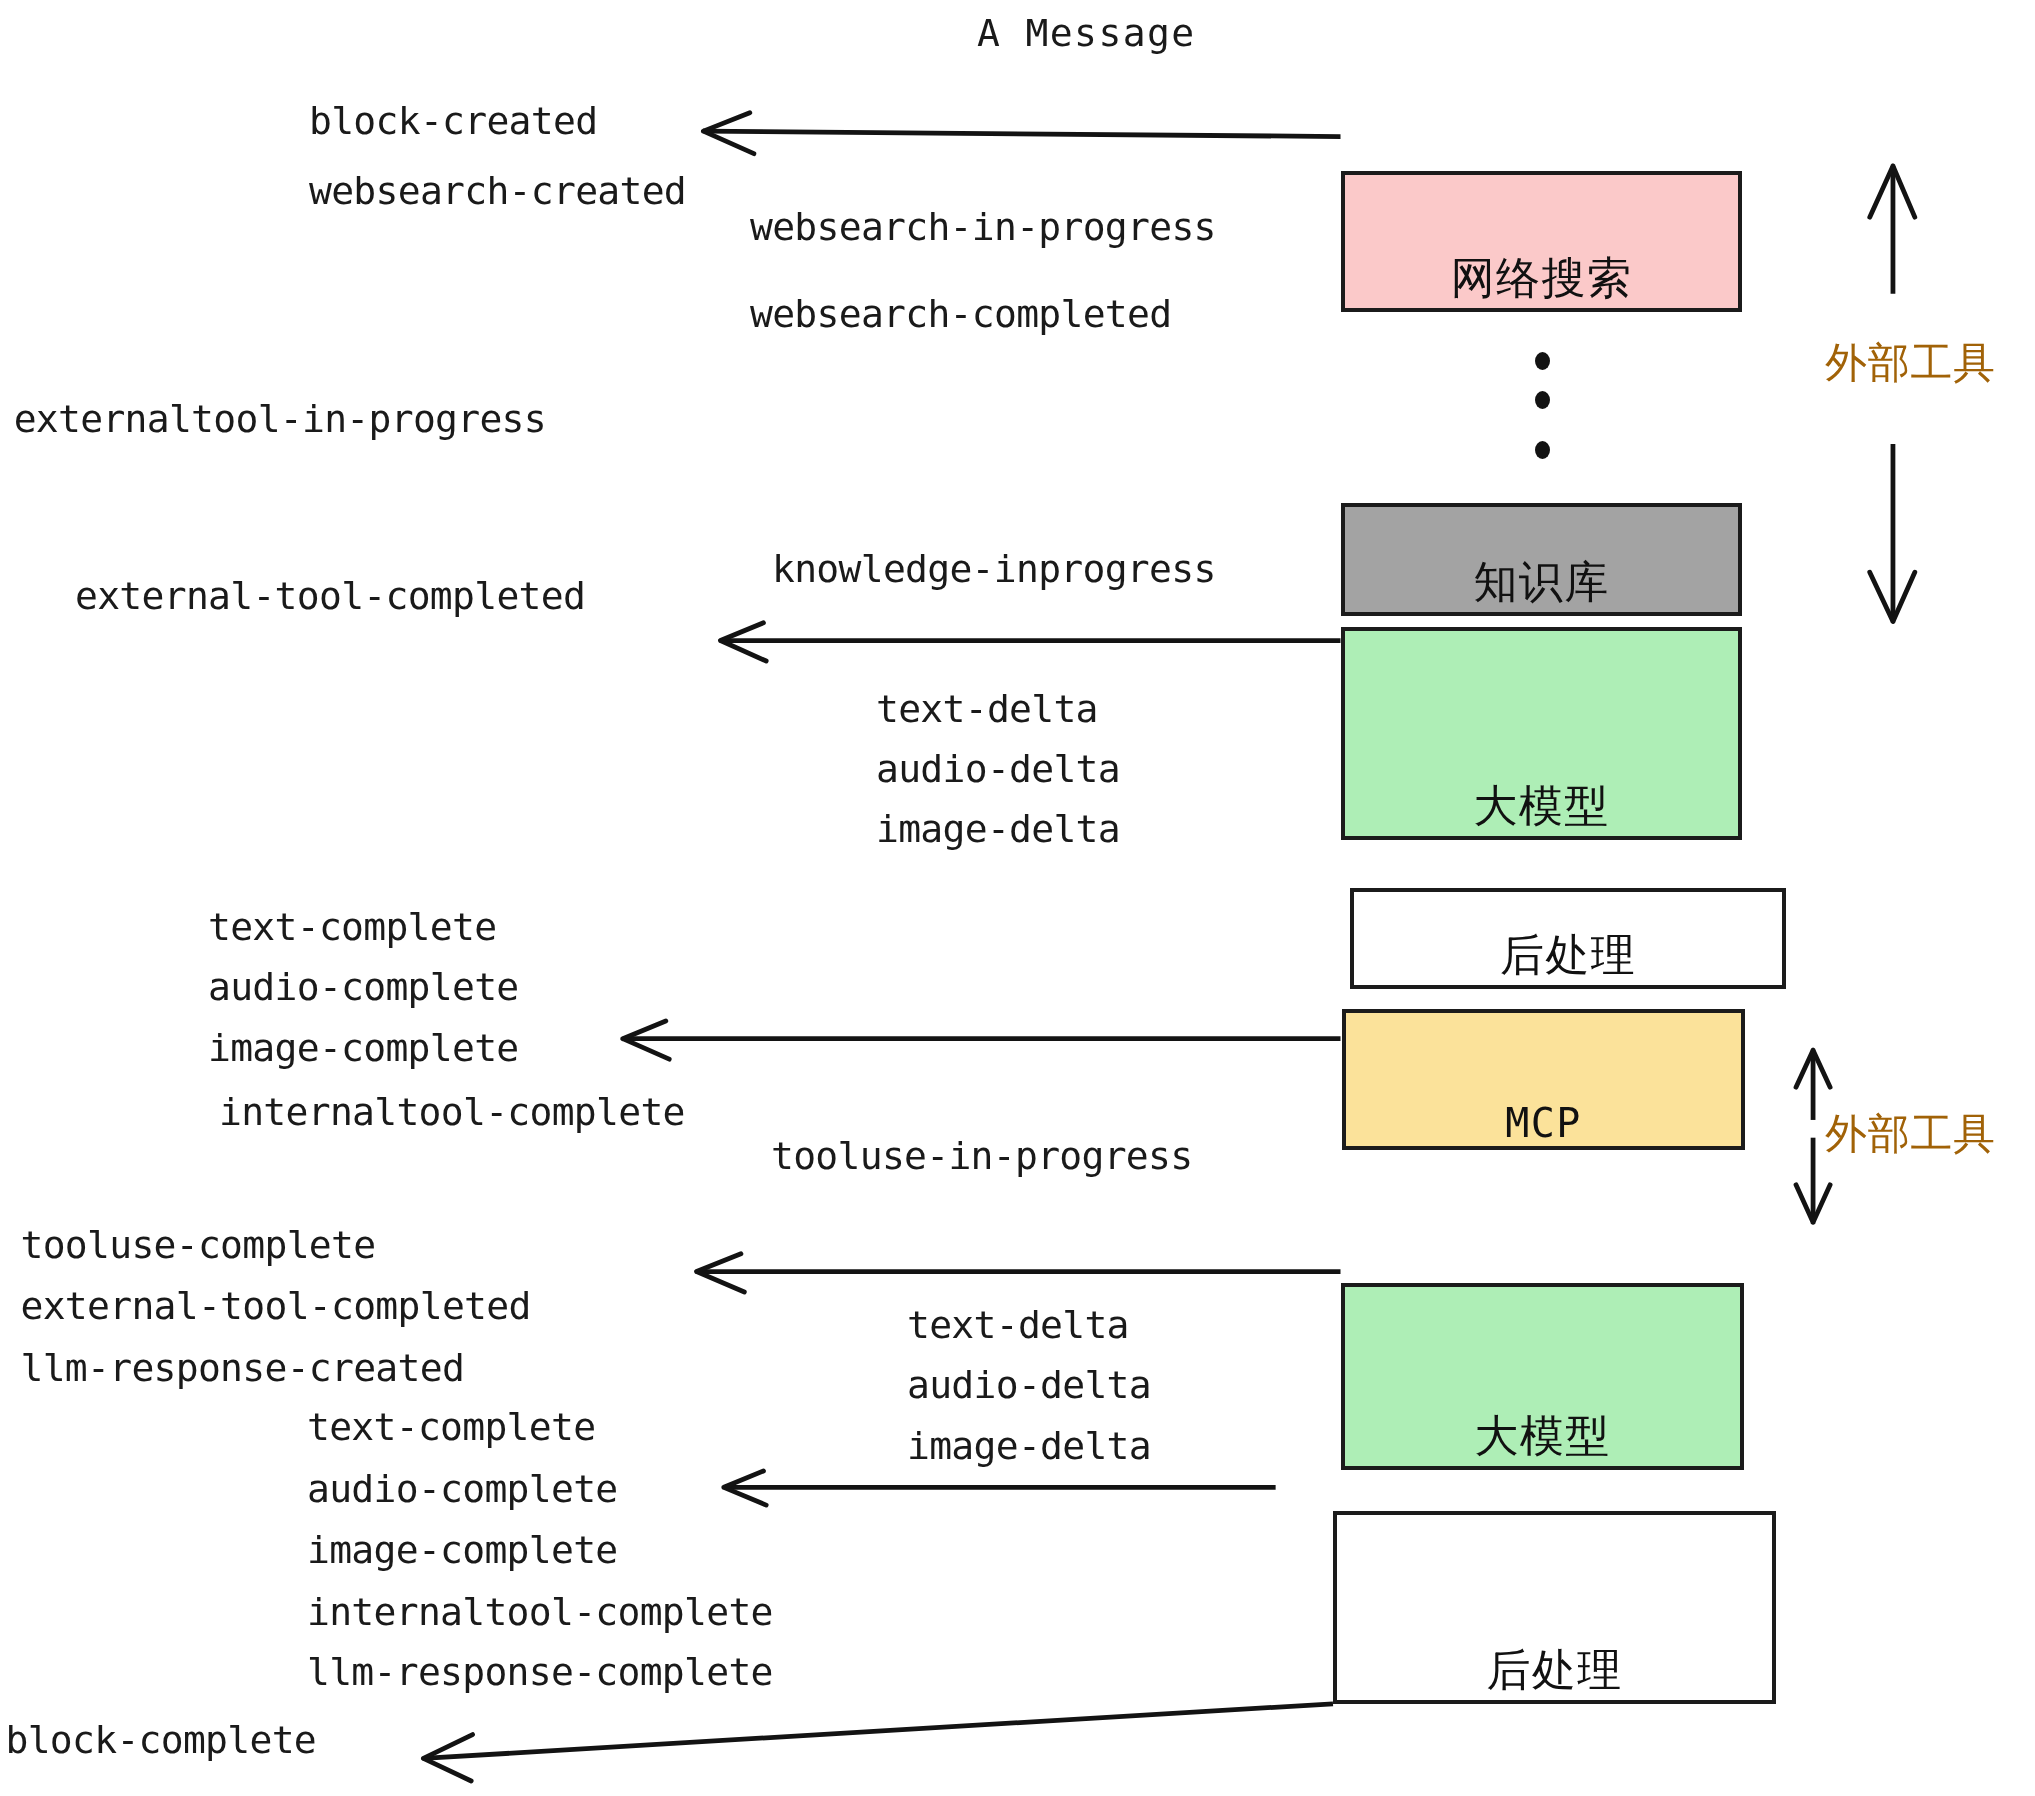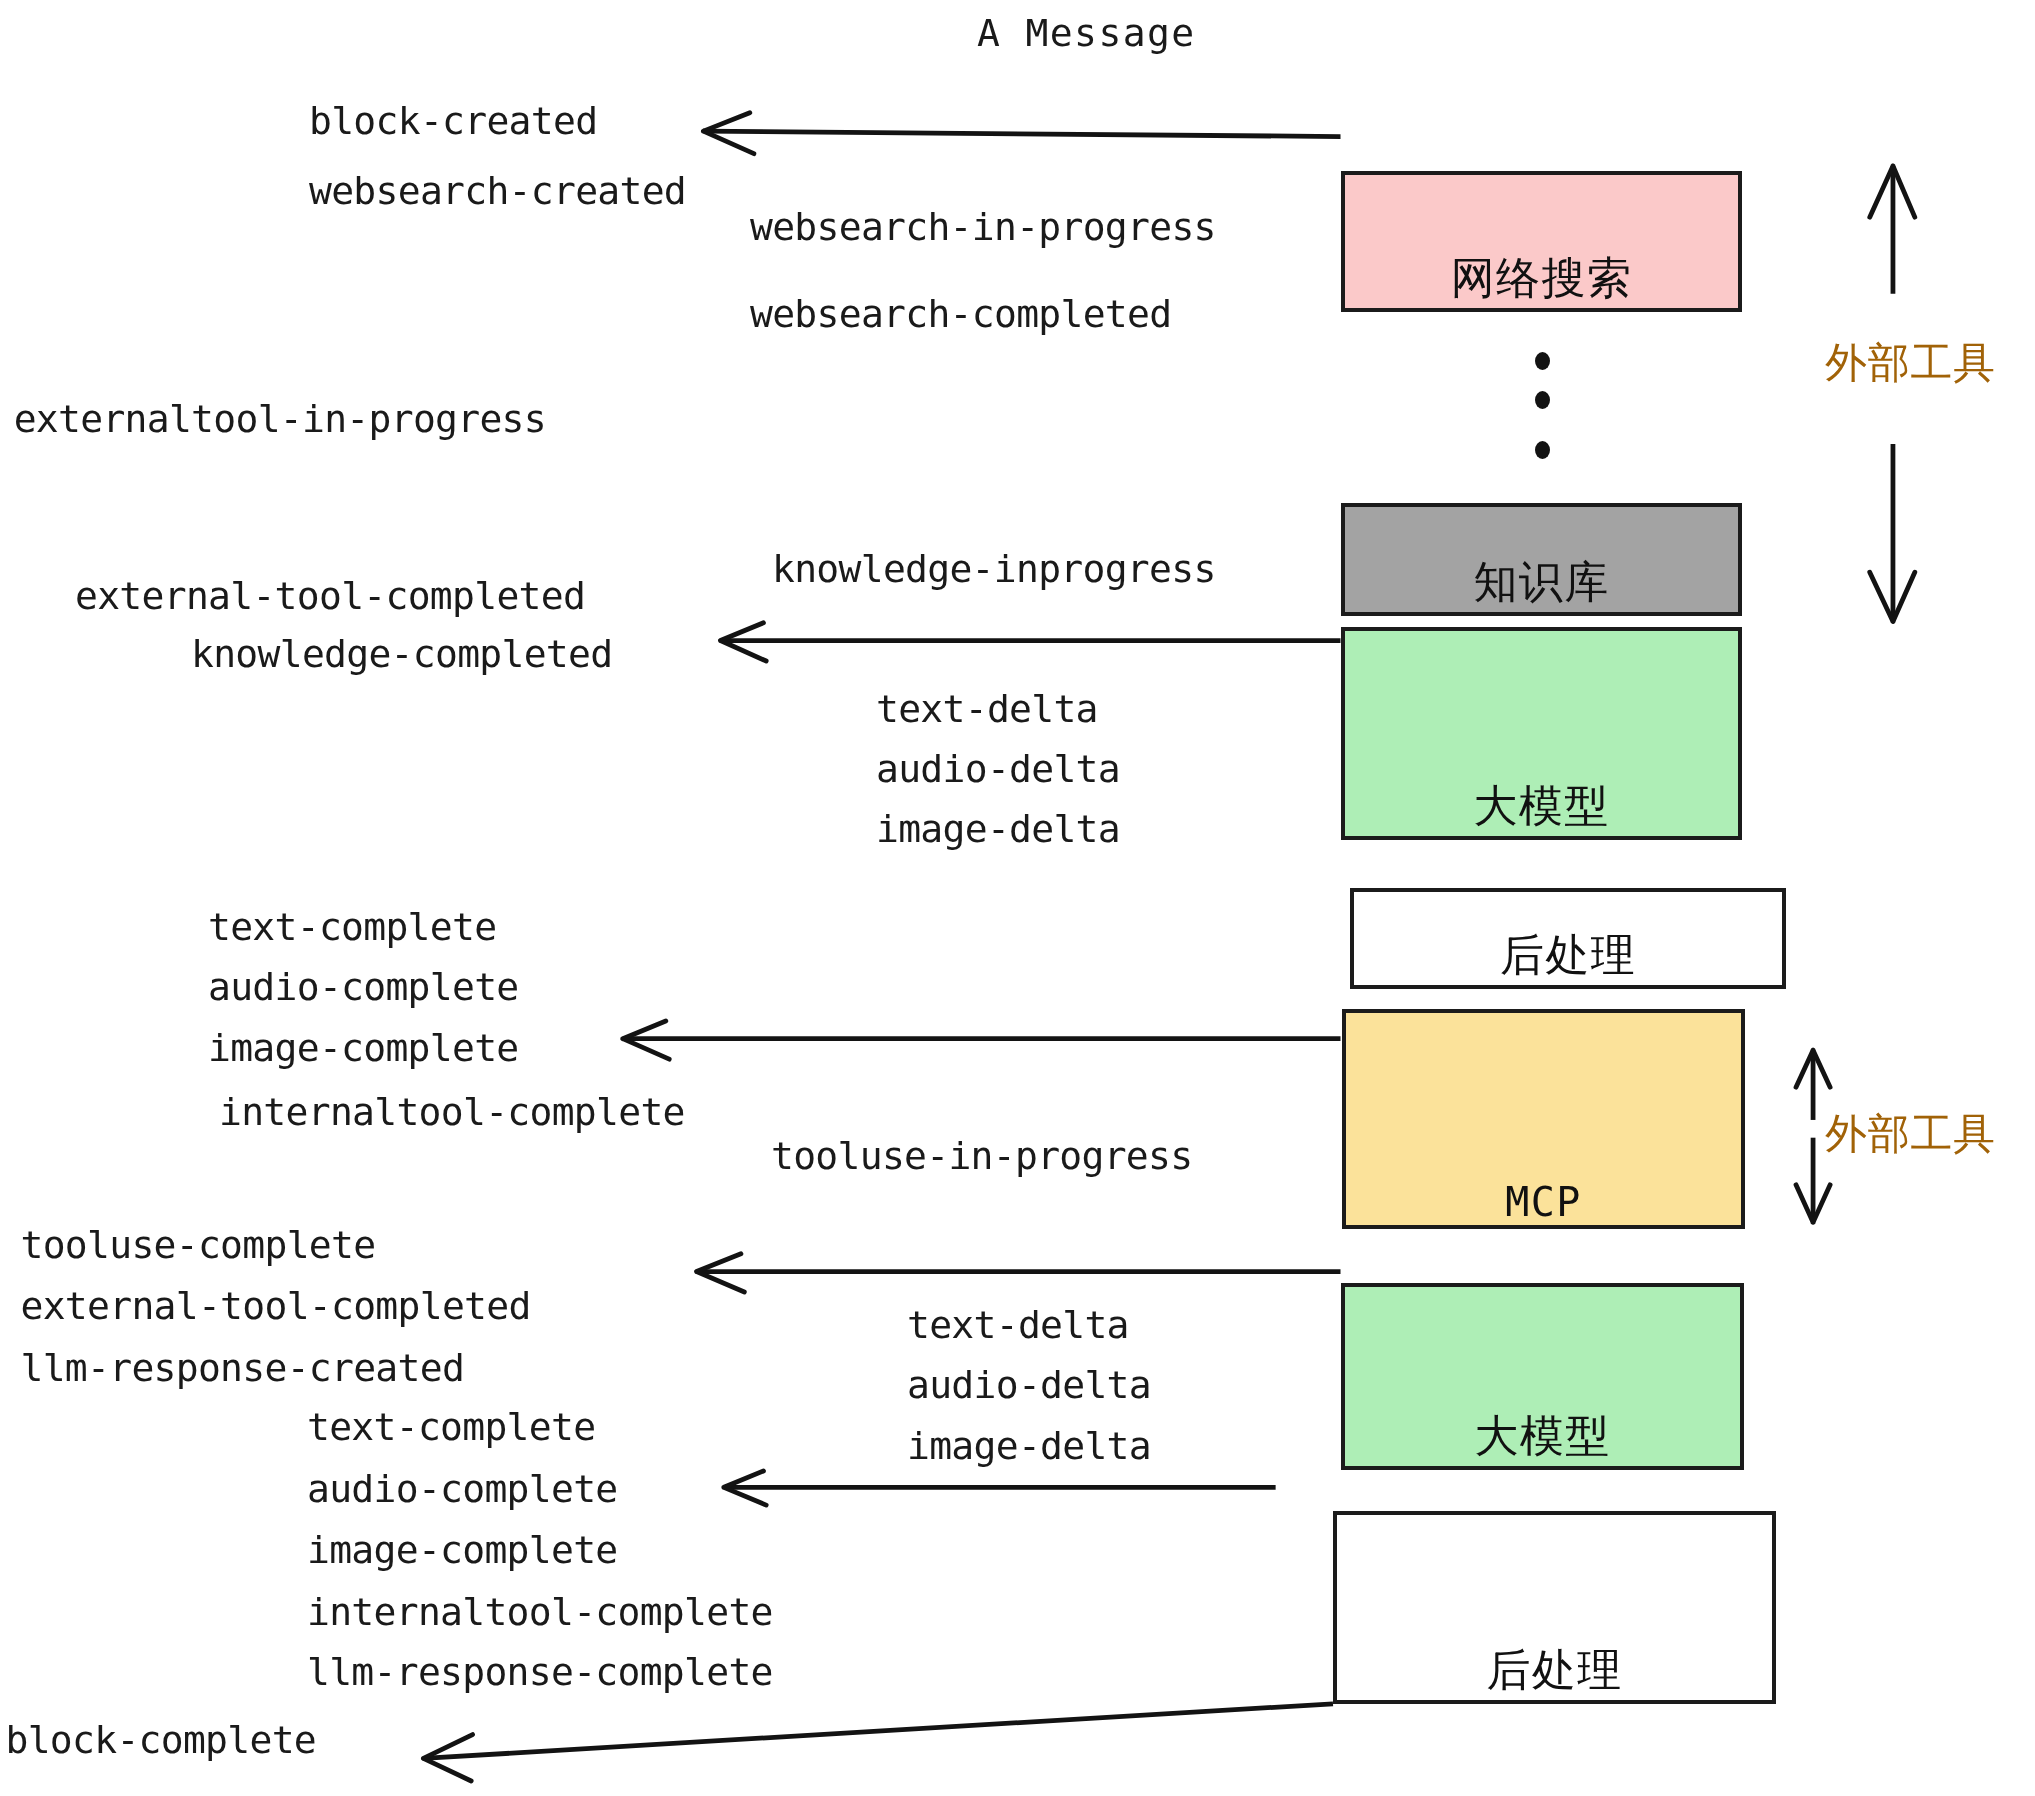--- a/index.html
+++ b/index.html
@@ -76,21 +76,21 @@
   </div>
 
   <div class="box" style="left:1341px;top:627px;width:401px;height:213px;background:#aeeeb6;">
     <span>大模型</span>
   </div>
 
   <div class="box" style="left:1350px;top:888px;width:436px;height:101px;background:#ffffff;">
     <span>后处理</span>
   </div>
 
-  <div class="box mono" style="left:1342px;top:1009px;width:403px;height:220px;background:#fbe29a;">
+  <div class="box mono" style="left:1342px;top:1009px;width:403px;height:141px;background:#fbe29a;">
     <span>MCP</span>
   </div>
 
   <div class="box" style="left:1341px;top:1283px;width:403px;height:187px;background:#aeeeb6;">
     <span>大模型</span>
   </div>
 
   <div class="box" style="left:1333px;top:1511px;width:443px;height:193px;background:#ffffff;">
     <span>后处理</span>
   </div>
@@ -103,21 +103,20 @@
   <div class="sidelabel" style="left:1825px;top:1106px;">外部工具</div>
 
   <div class="evt" style="left:309px;top:102px;">block-created</div>
   <div class="evt" style="left:309px;top:172px;">websearch-created</div>
   <div class="evt" style="left:750px;top:208px;">websearch-in-progress</div>
   <div class="evt" style="left:13.7px;top:400px;">externaltool-in-progress</div>
   <div class="evt" style="left:750px;top:295px;">websearch-completed</div>
 
   <div class="evt" style="left:772px;top:550px;">knowledge-inprogress</div>
   <div class="evt" style="left:75px;top:577px;">external-tool-completed</div>
-  <div class="evt" style="left:191px;top:635px;">knowledge-completed</div>
 
   <div class="evt" style="left:876px;top:690px;">text-delta</div>
   <div class="evt" style="left:876px;top:750px;">audio-delta</div>
   <div class="evt" style="left:876px;top:810px;">image-delta</div>
 
   <div class="evt" style="left:208px;top:908px;">text-complete</div>
   <div class="evt" style="left:208px;top:968px;">audio-complete</div>
   <div class="evt" style="left:208px;top:1029px;">image-complete</div>
   <div class="evt" style="left:219px;top:1093px;">internaltool-complete</div>
   <div class="evt" style="left:727px;top:1137px;margin-left:44px;">tooluse-in-progress</div>

